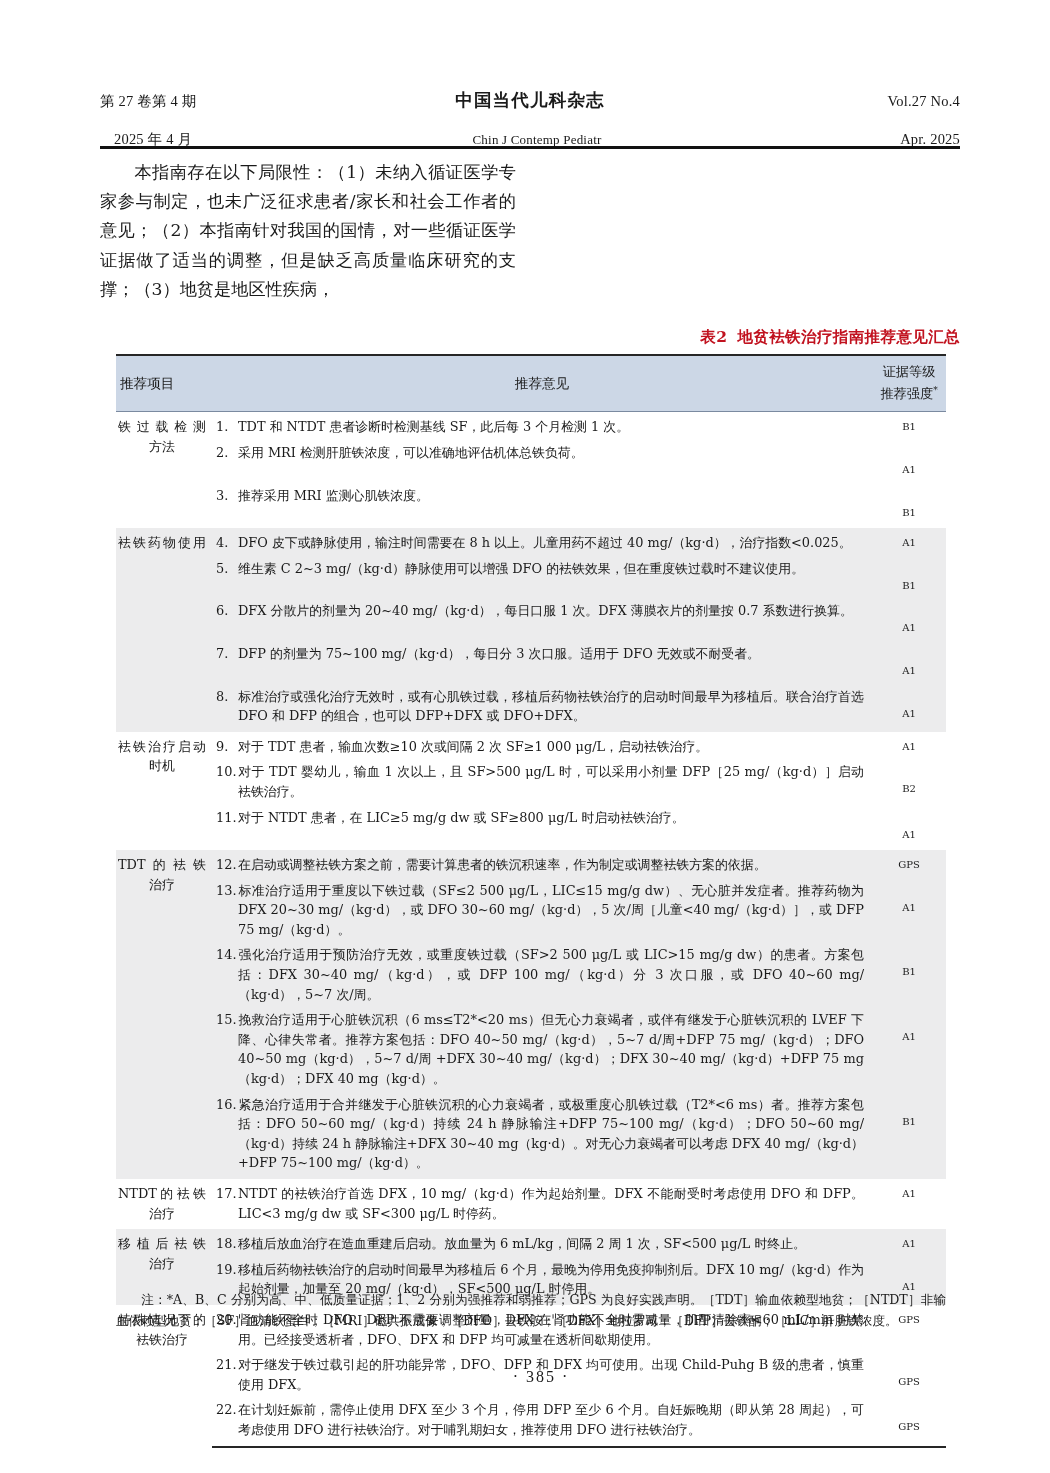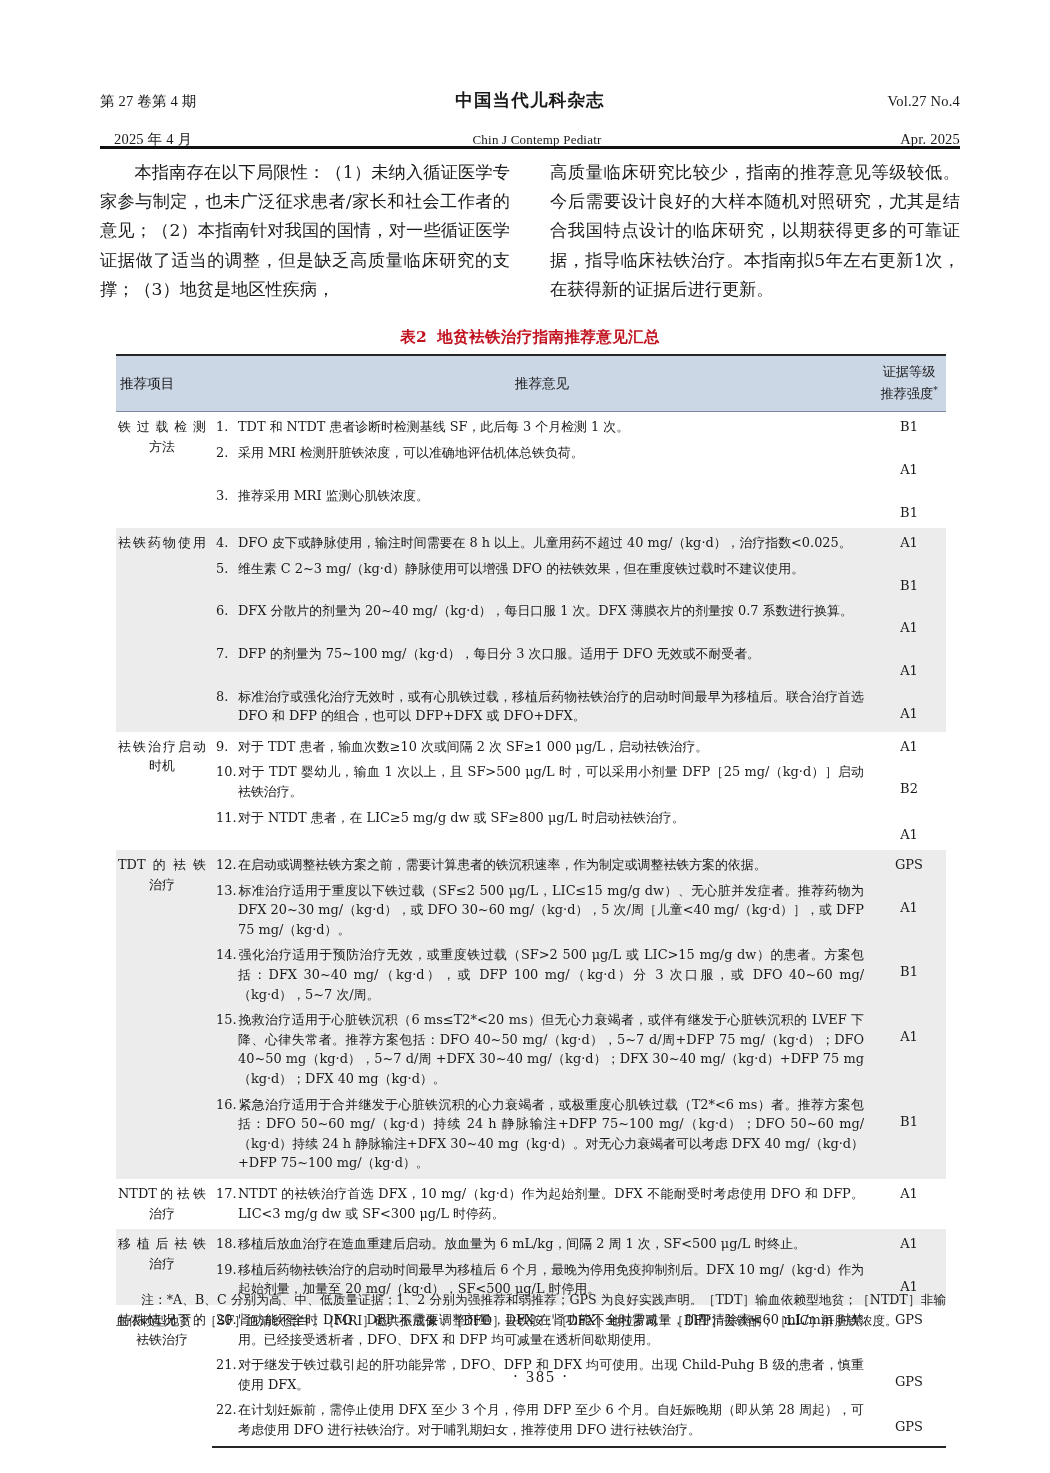--- a/index.html
+++ b/index.html
@@ -88,21 +88,21 @@
   }
   .col p { margin: 0; }
   .col p.indent { text-indent: 2em; }
 
   
   .table-caption {
     position: absolute;
     left: 100px;
     top: 327px;
     width: 860px;
-    text-align: center;
+    text-align: right;
     font-size: 15.5px;
     font-weight: 700;
     color: #c1121f;
     font-family: "DejaVu Serif", "Liberation Serif", serif;
     letter-spacing: 0.4px;
   }
   .table-caption .cap-num { margin-right: 10px; }
 
   
   .tbl-wrap {
@@ -172,21 +172,21 @@
   td.rec .body {
     display: inline;
   }
   td.rec .hang {
     display: block;
     padding-left: 22px;
   }
   td.grade {
     text-align: center;
     padding: 20px 2px 3px 2px;
-    font-size: 13px;
+    font-size: 10px;
     white-space: nowrap;
   }
 
   
   tbody td { border: 0; }
   tr.grp-start td { padding-top: 5px; }
   tr.grp-end td   { padding-bottom: 6px; }
 
   
   .tbl-note {
@@ -233,23 +233,20 @@
         <div class="en">Chin J Contemp Pediatr</div>
       </div>
       <div class="rh-right">Apr. 2025</div>
     </div>
   </div>
   <div class="rule-double"></div>
 
   <div class="body-cols">
     <div class="col">
       <p class="indent">本指南存在以下局限性：（1）未纳入循证医学专家参与制定，也未广泛征求患者/家长和社会工作者的意见；（2）本指南针对我国的国情，对一些循证医学证据做了适当的调整，但是缺乏高质量临床研究的支撑；（3）地贫是地区性疾病，</p>
-    </div>
-    <div class="col">
-      <p>高质量临床研究比较少，指南的推荐意见等级较低。今后需要设计良好的大样本随机对照研究，尤其是结合我国特点设计的临床研究，以期获得更多的可靠证据，指导临床袪铁治疗。本指南拟5年左右更新1次，在获得新的证据后进行更新。</p>
     </div>
   </div>
 
   <div class="table-caption">
     <span class="cap-num">表2</span><span>地贫袪铁治疗指南推荐意见汇总</span>
   </div>
 
   <div class="tbl-wrap">
     <table class="rec">
       <colgroup>

